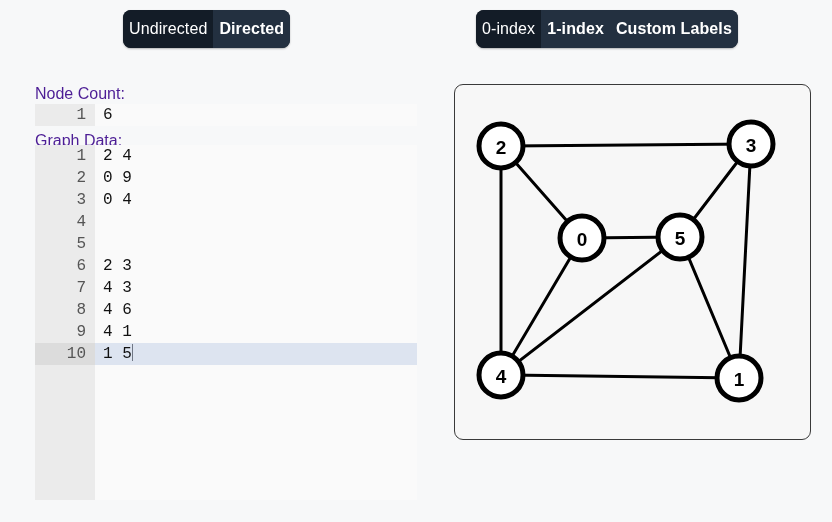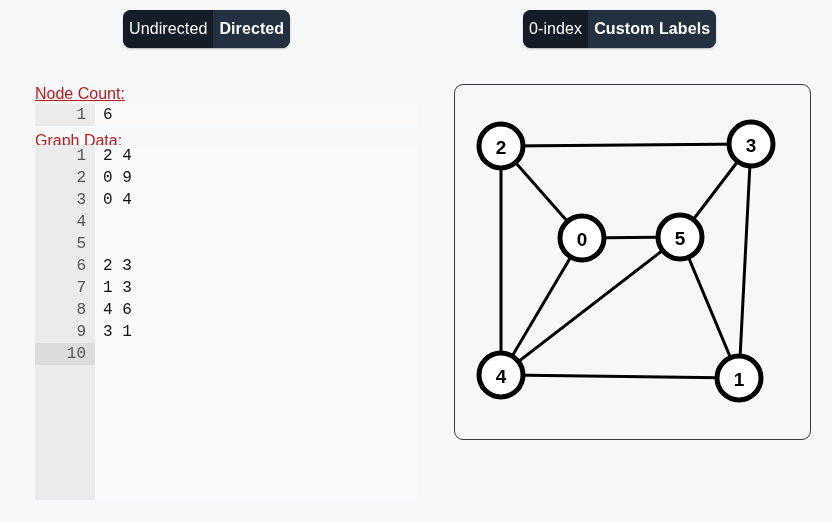--- a/index.html
+++ b/index.html
@@ -42,34 +42,33 @@
   }
   .toggle-btn.selected {
     background: #131c27;
   }
   .toggle-btn.unselected {
     background: #233040;
     font-weight: bold;
   }
 
   #direction-toggle { left: 123px; top: 10px; }
-  #indexing-toggle  { left: 476px; top: 10px; margin-left: 47px; }
+  #indexing-toggle  { left: 476px; top: 10px; }
 
   
   .editor-section {
     position: absolute;
     left: 35px;
   }
   .editor-label {
     font-family: "Liberation Sans", sans-serif;
     font-size: 16px;
-    color: #b91c1c;
+    color: #4c1d95;
     line-height: 20px;
     height: 20px;
-    text-decoration: underline;
   }
   .code-editor {
     position: relative;
     background: #fafafa;
     font-family: "Liberation Mono", monospace;
     font-size: 16px;
   }
   .code-row {
     display: flex;
     height: 22px;
@@ -171,20 +170,21 @@
 </head>
 <body>
 
 <div class="toggle-group" id="direction-toggle">
   <button class="toggle-btn selected">Undirected</button>
   <button class="toggle-btn unselected">Directed</button>
 </div>
 
 <div class="toggle-group" id="indexing-toggle">
   <button class="toggle-btn selected">0-index</button>
+  <button class="toggle-btn unselected">1-index</button>
   <button class="toggle-btn unselected">Custom Labels</button>
 </div>
 
 <div class="editor-section editor-label" id="node-count-label">Node Count:</div>
 
 <div class="code-editor" id="node-count-editor">
   <div class="editor-body" id="node-count-body">
       <div class="code-row">
         <div class="gutter-cell">1</div>
         <div class="code-cell">6</div>
@@ -213,32 +213,33 @@
       </div>
       <div class="code-row">
         <div class="gutter-cell">5</div>
       </div>
       <div class="code-row">
         <div class="gutter-cell">6</div>
         <div class="code-cell">2 3</div>
       </div>
       <div class="code-row">
         <div class="gutter-cell">7</div>
-        <div class="code-cell">1 3</div>
+        <div class="code-cell">4 3</div>
       </div>
       <div class="code-row">
         <div class="gutter-cell">8</div>
         <div class="code-cell">4 6</div>
       </div>
       <div class="code-row">
         <div class="gutter-cell">9</div>
-        <div class="code-cell">3 1</div>
+        <div class="code-cell">4 1</div>
       </div>
       <div class="code-row active">
         <div class="gutter-cell">10</div>
+        <div class="code-cell">1 5<span class="caret"></span></div>
       </div>
     </div>
   <div class="gutter-tail"></div>
 </div>
 
 <div id="graph-canvas">
   <svg id="graph-svg" width="355" height="354" viewBox="0 0 355 354">
       <line x1="46" y1="61" x2="46" y2="290" class="graph-edge"></line>
       <line x1="127" y1="153" x2="46" y2="61" class="graph-edge"></line>
       <line x1="127" y1="153" x2="46" y2="290" class="graph-edge"></line>

